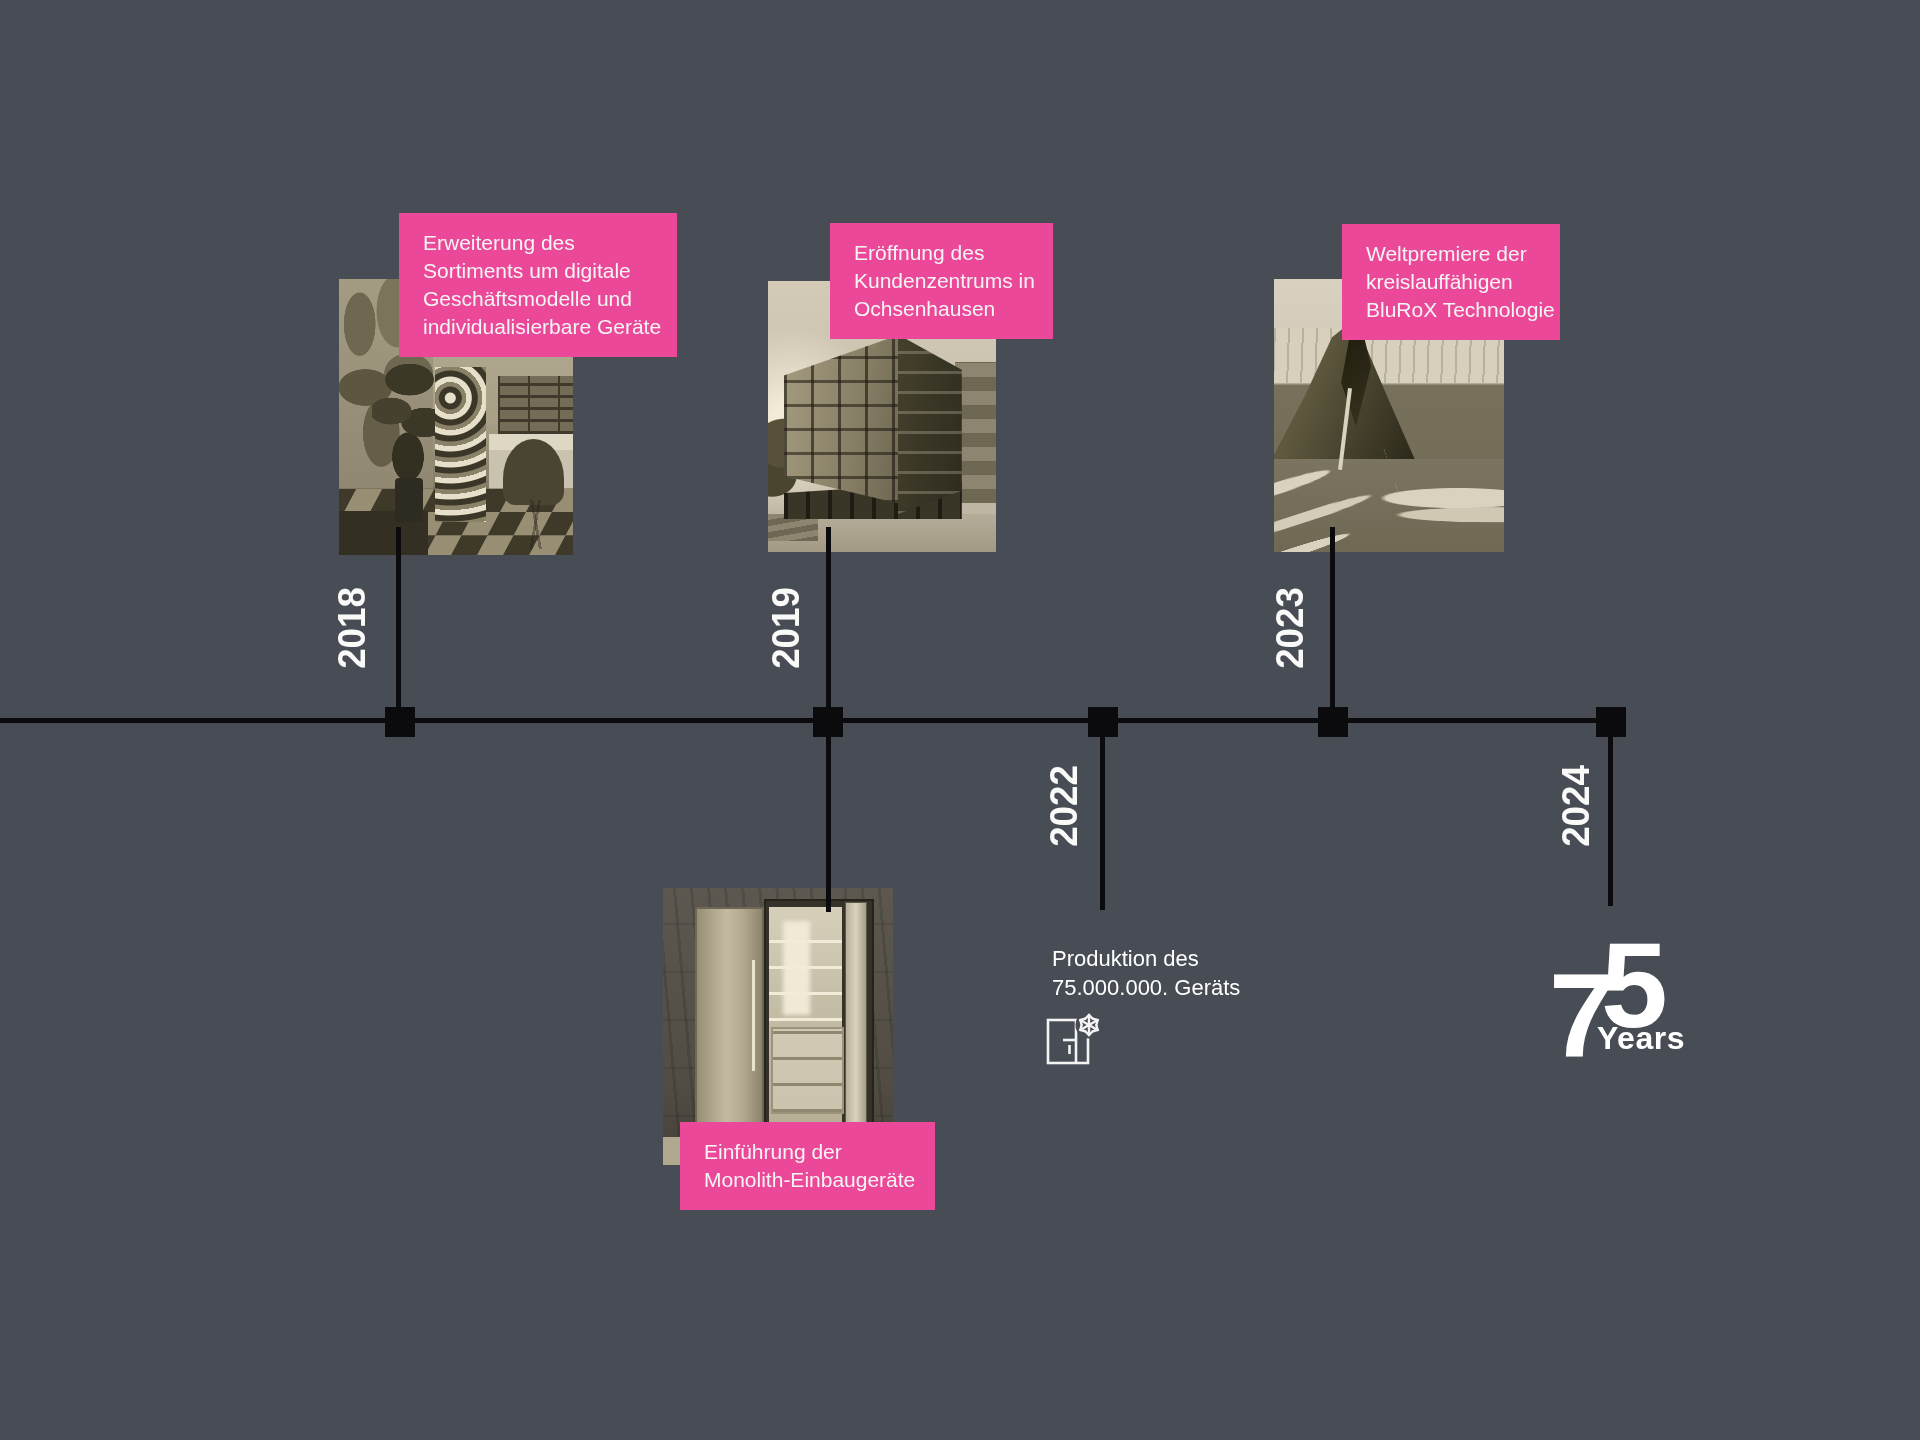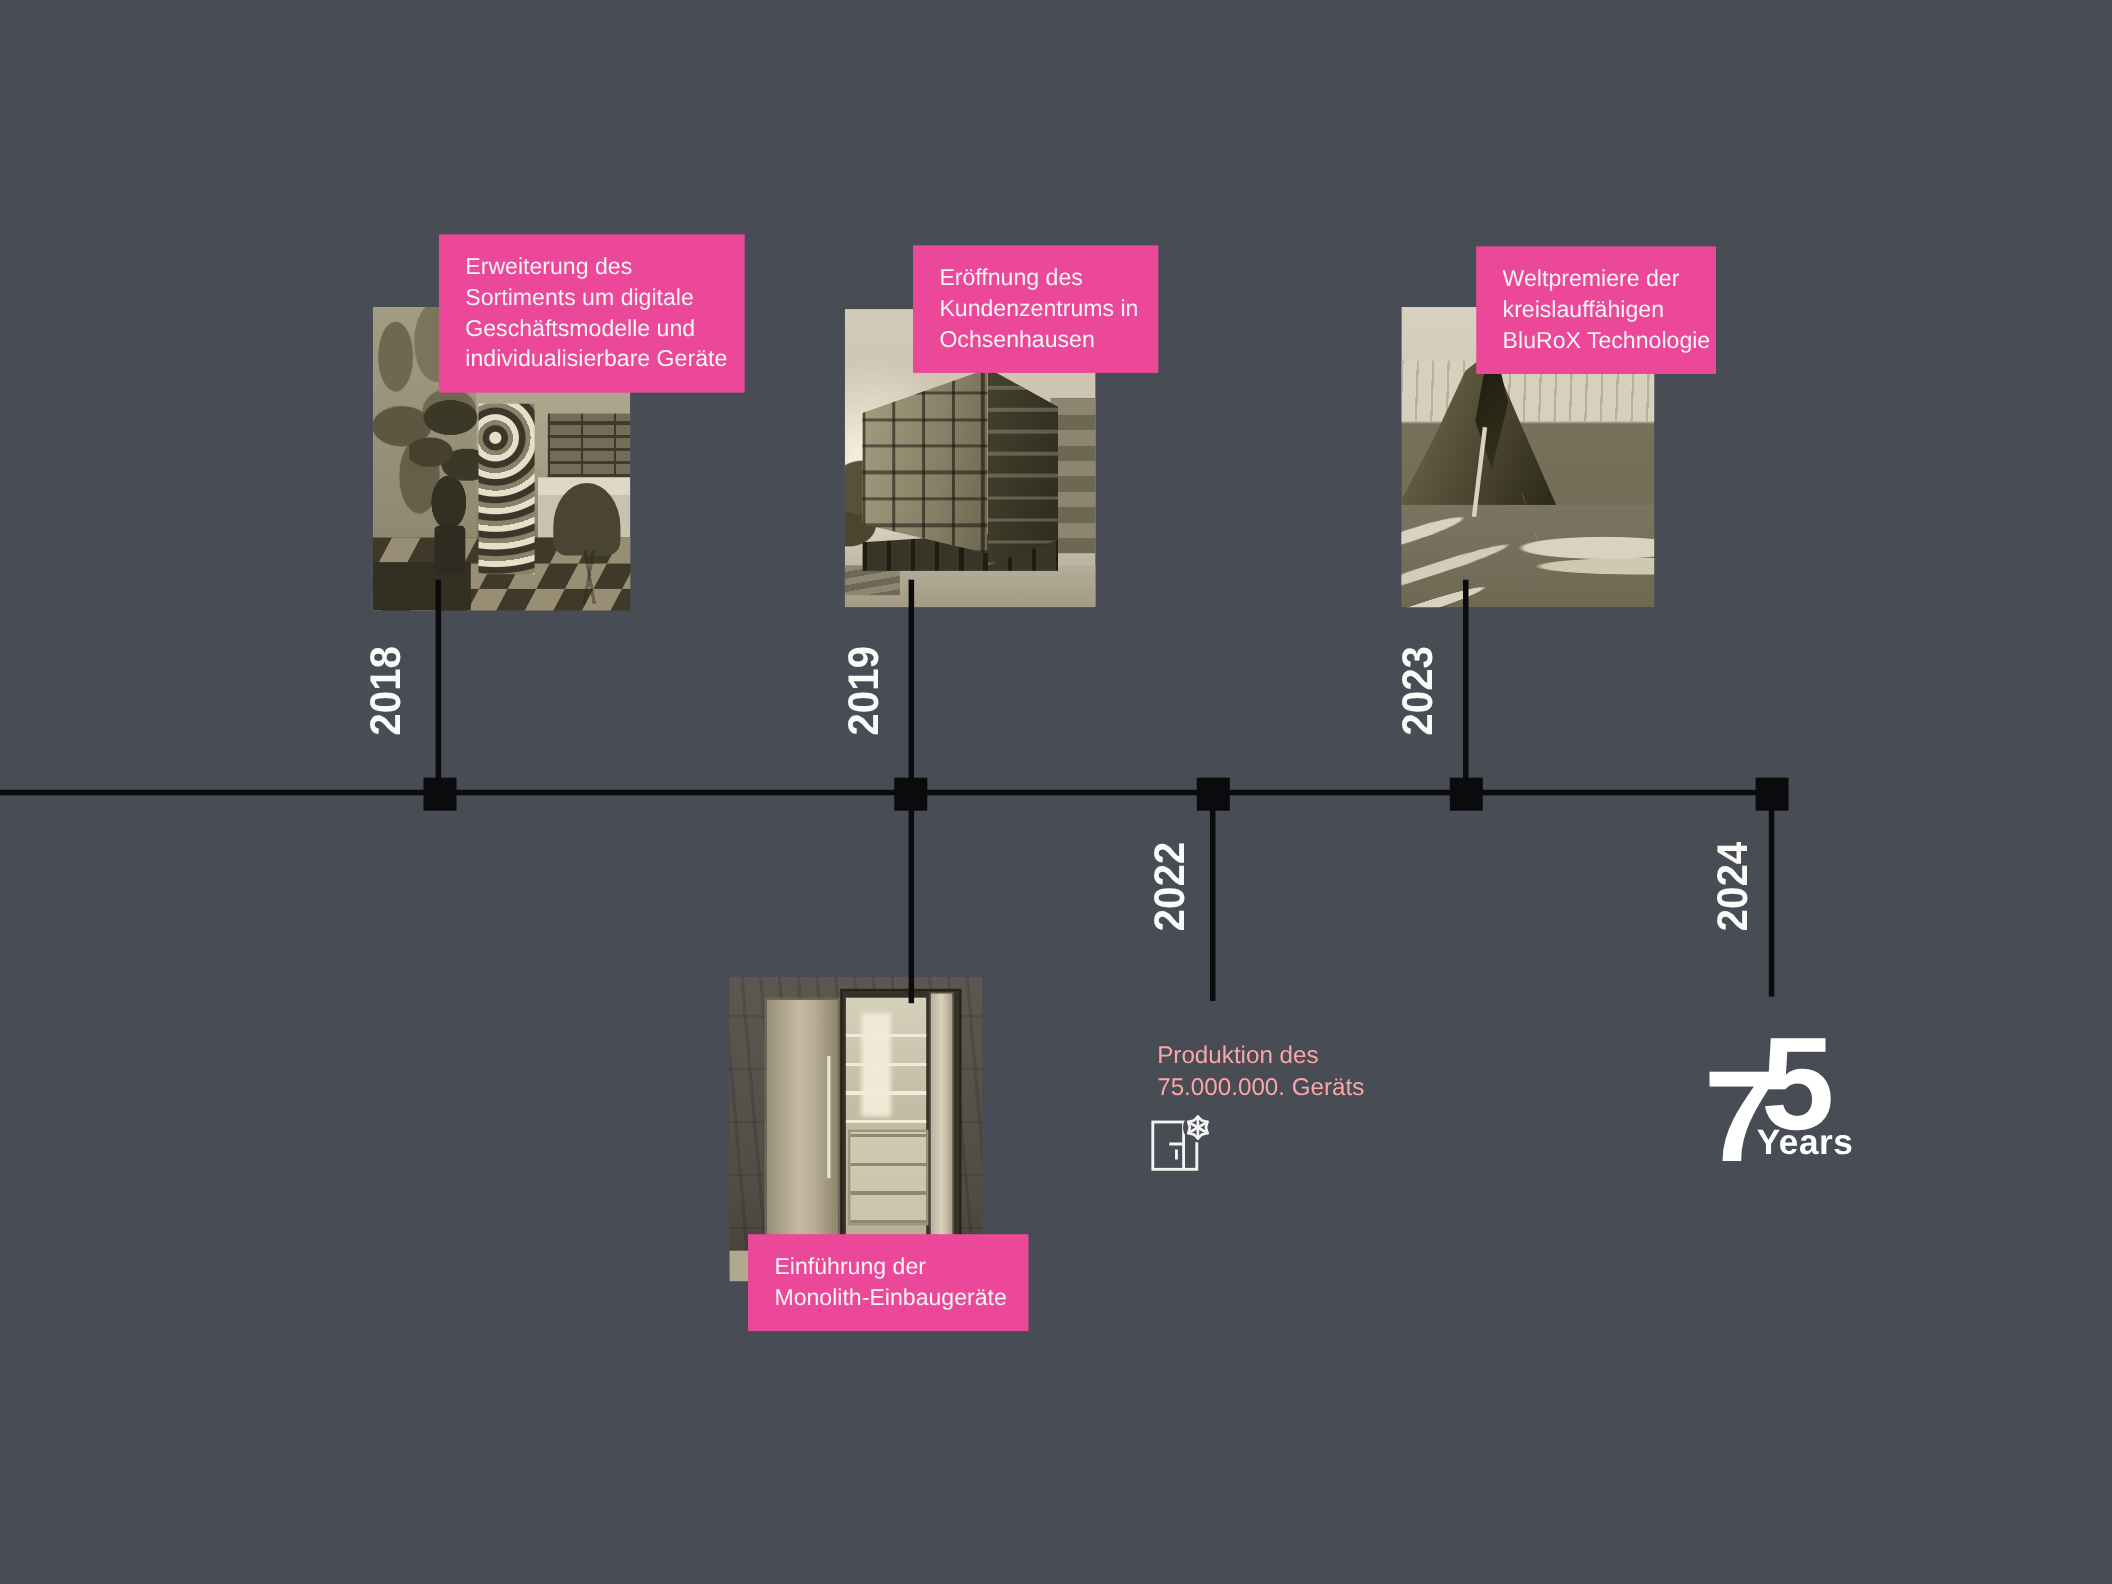--- a/index.html
+++ b/index.html
@@ -13,21 +13,21 @@
 
   
   .year{position:absolute;width:120px;height:44px;display:flex;align-items:center;justify-content:center;
         transform:rotate(-90deg) scaleX(0.94);color:#FAFAF9;font-size:39px;font-weight:700;
         letter-spacing:0px;z-index:6;}
 
   
   .cap{position:absolute;background:#ec4899;color:#F4F4F3;font-size:21px;line-height:28px;
        padding:16px 24px;white-space:pre;z-index:8;}
 
-  .freetext{position:absolute;color:#fca5a5;font-size:22px;line-height:29px;white-space:pre;z-index:8;}
+  .freetext{position:absolute;color:#ffffff;font-size:22px;line-height:29px;white-space:pre;z-index:8;}
 
   
   .img{position:absolute;overflow:hidden;z-index:2;}
   .img *{position:absolute;}
 
   
   .i18-base{inset:0;background:linear-gradient(180deg,#b6ad96 0%,#a89f87 52%,#857c66 74%,#55503e 100%);}
   .i18-wallpaper{left:0;top:0;width:40%;height:82%;background:
      radial-gradient(ellipse 26px 52px at 22% 20%, #6e6850 0 60%, transparent 62%),
      radial-gradient(ellipse 34px 60px at 62% 14%, #7b735a 0 60%, transparent 62%),

